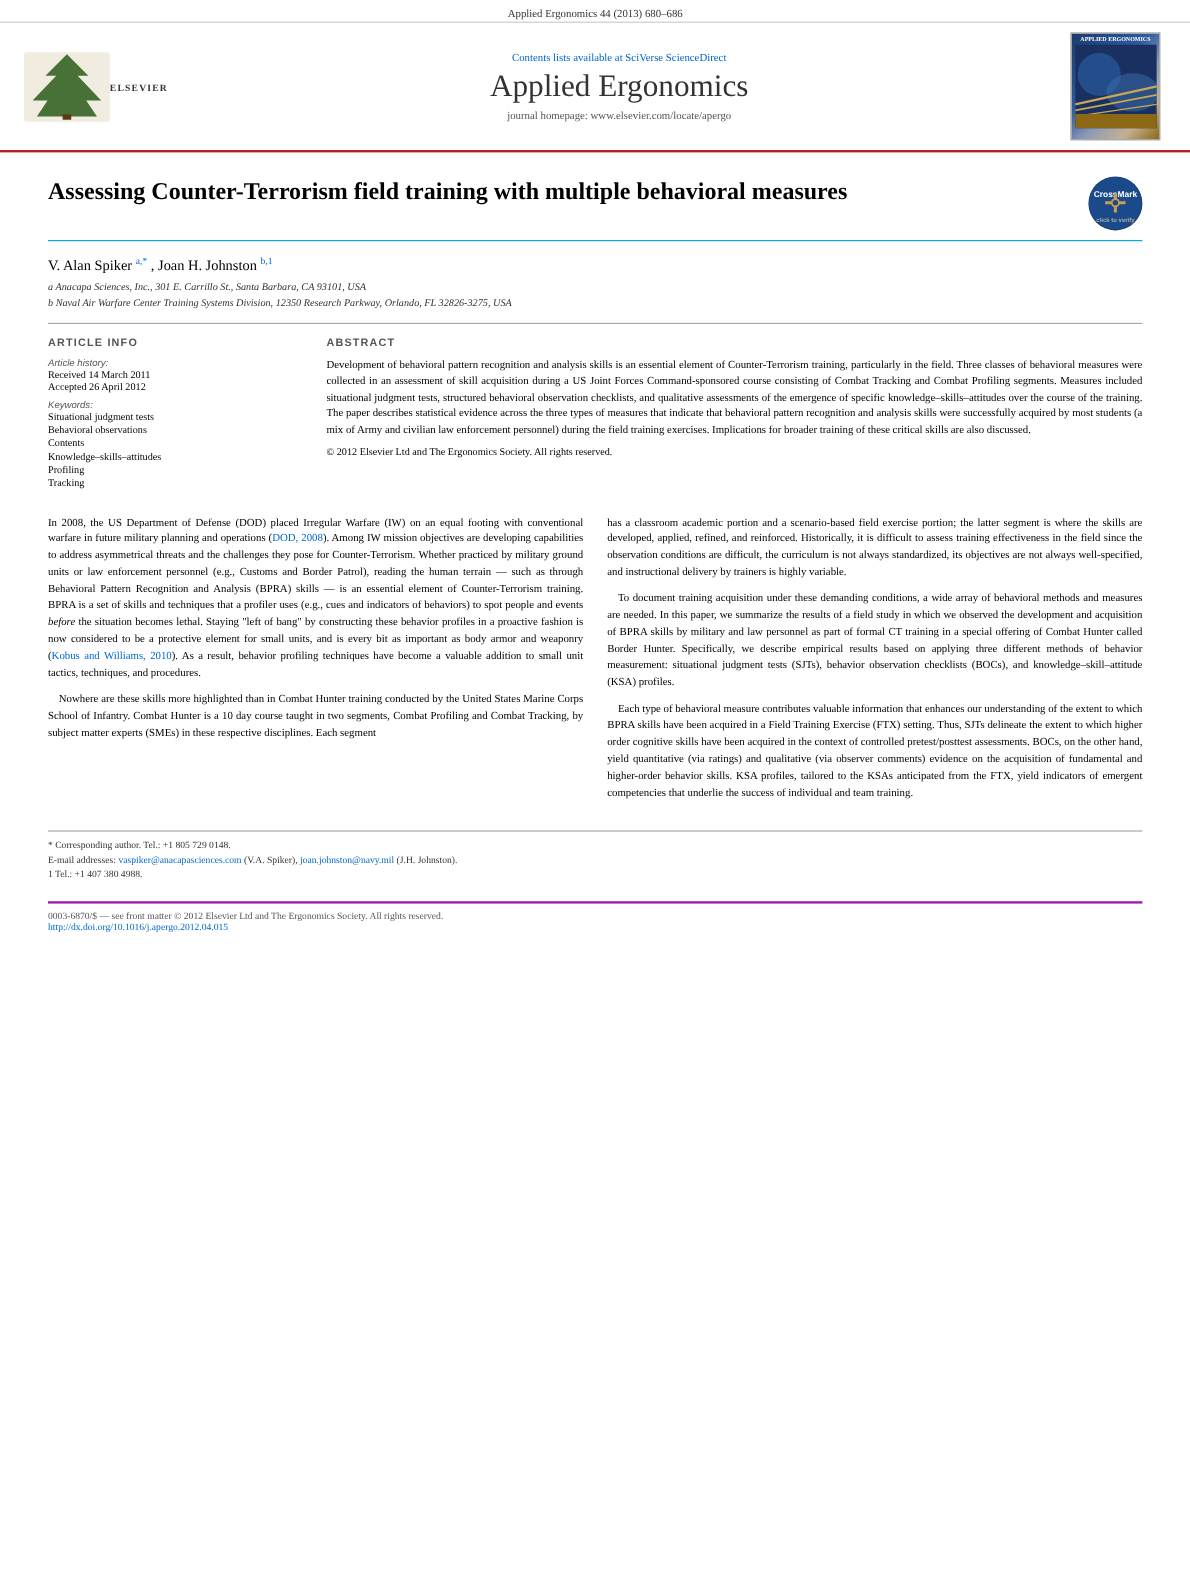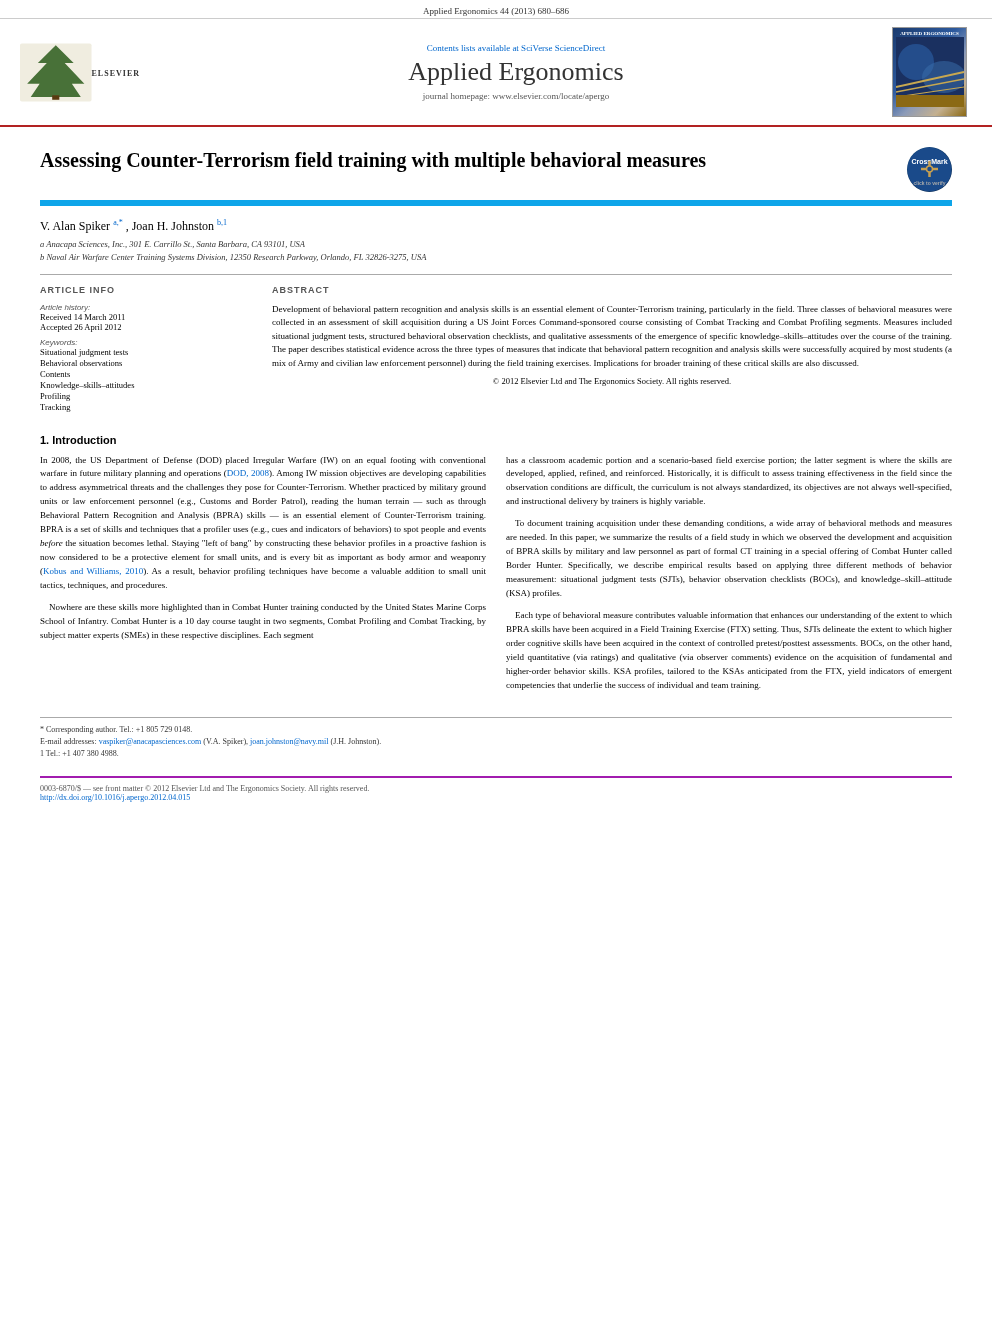--- a/index.html
+++ b/index.html
@@ -91,21 +91,21 @@
       padding: 20px 40px;
     }
 
     
     .article-title-section {
       display: flex;
       justify-content: space-between;
       align-items: flex-start;
       margin-bottom: 12px;
       padding-bottom: 8px;
-      border-bottom: 6px solid #0ea5e9;
+      border-bottom: 1px solid #0ea5e9;
     }
     .article-title {
       font-size: 20px;
       font-weight: bold;
       font-family: 'Times New Roman', serif;
       line-height: 1.3;
       max-width: 820px;
     }
     .crossmark-badge {
       width: 45px;
@@ -195,21 +195,21 @@
       margin-bottom: 1px;
     }
 
     .abstract-text {
       font-size: 9px;
       line-height: 1.5;
       text-align: justify;
     }
     .copyright-text {
       font-size: 8.5px;
-      text-align: center;
+      text-align: left;
       margin-top: 6px;
     }
 
     
     .body-section {
       margin-top: 16px;
     }
     .section-heading {
       font-size: 11px;
       font-weight: bold;
@@ -365,21 +365,20 @@
     </div>
 
     <div class="col-right">
       <div class="section-label">ABSTRACT</div>
       <div class="abstract-text">Development of behavioral pattern recognition and analysis skills is an essential element of Counter-Terrorism training, particularly in the field. Three classes of behavioral measures were collected in an assessment of skill acquisition during a US Joint Forces Command-sponsored course consisting of Combat Tracking and Combat Profiling segments. Measures included situational judgment tests, structured behavioral observation checklists, and qualitative assessments of the emergence of specific knowledge–skills–attitudes over the course of the training. The paper describes statistical evidence across the three types of measures that indicate that behavioral pattern recognition and analysis skills were successfully acquired by most students (a mix of Army and civilian law enforcement personnel) during the field training exercises. Implications for broader training of these critical skills are also discussed.</div>
       <div class="copyright-text">© 2012 Elsevier Ltd and The Ergonomics Society. All rights reserved.</div>
     </div>
   </div>
 
   <div class="body-section">
-    <div class="section-heading">1. Introduction</div>
     <div class="two-col-body">
 
       <div class="body-col">
         <p>
           In 2008, the US Department of Defense (DOD) placed Irregular Warfare (IW) on an equal footing with conventional warfare in future military planning and operations (<a href="#" class="body-link">DOD, 2008</a>). Among IW mission objectives are developing capabilities to address asymmetrical threats and the challenges they pose for Counter-Terrorism. Whether practiced by military ground units or law enforcement personnel (e.g., Customs and Border Patrol), reading the human terrain — such as through Behavioral Pattern Recognition and Analysis (BPRA) skills — is an essential element of Counter-Terrorism training. BPRA is a set of skills and techniques that a profiler uses (e.g., cues and indicators of behaviors) to spot people and events <em>before</em> the situation becomes lethal. Staying "left of bang" by constructing these behavior profiles in a proactive fashion is now considered to be a protective element for small units, and is every bit as important as body armor and weaponry (<a href="#" class="body-link">Kobus and Williams, 2010</a>). As a result, behavior profiling techniques have become a valuable addition to small unit tactics, techniques, and procedures.
         </p>
         <p>
           Nowhere are these skills more highlighted than in Combat Hunter training conducted by the United States Marine Corps School of Infantry. Combat Hunter is a 10 day course taught in two segments, Combat Profiling and Combat Tracking, by subject matter experts (SMEs) in these respective disciplines. Each segment
         </p>
       </div>

